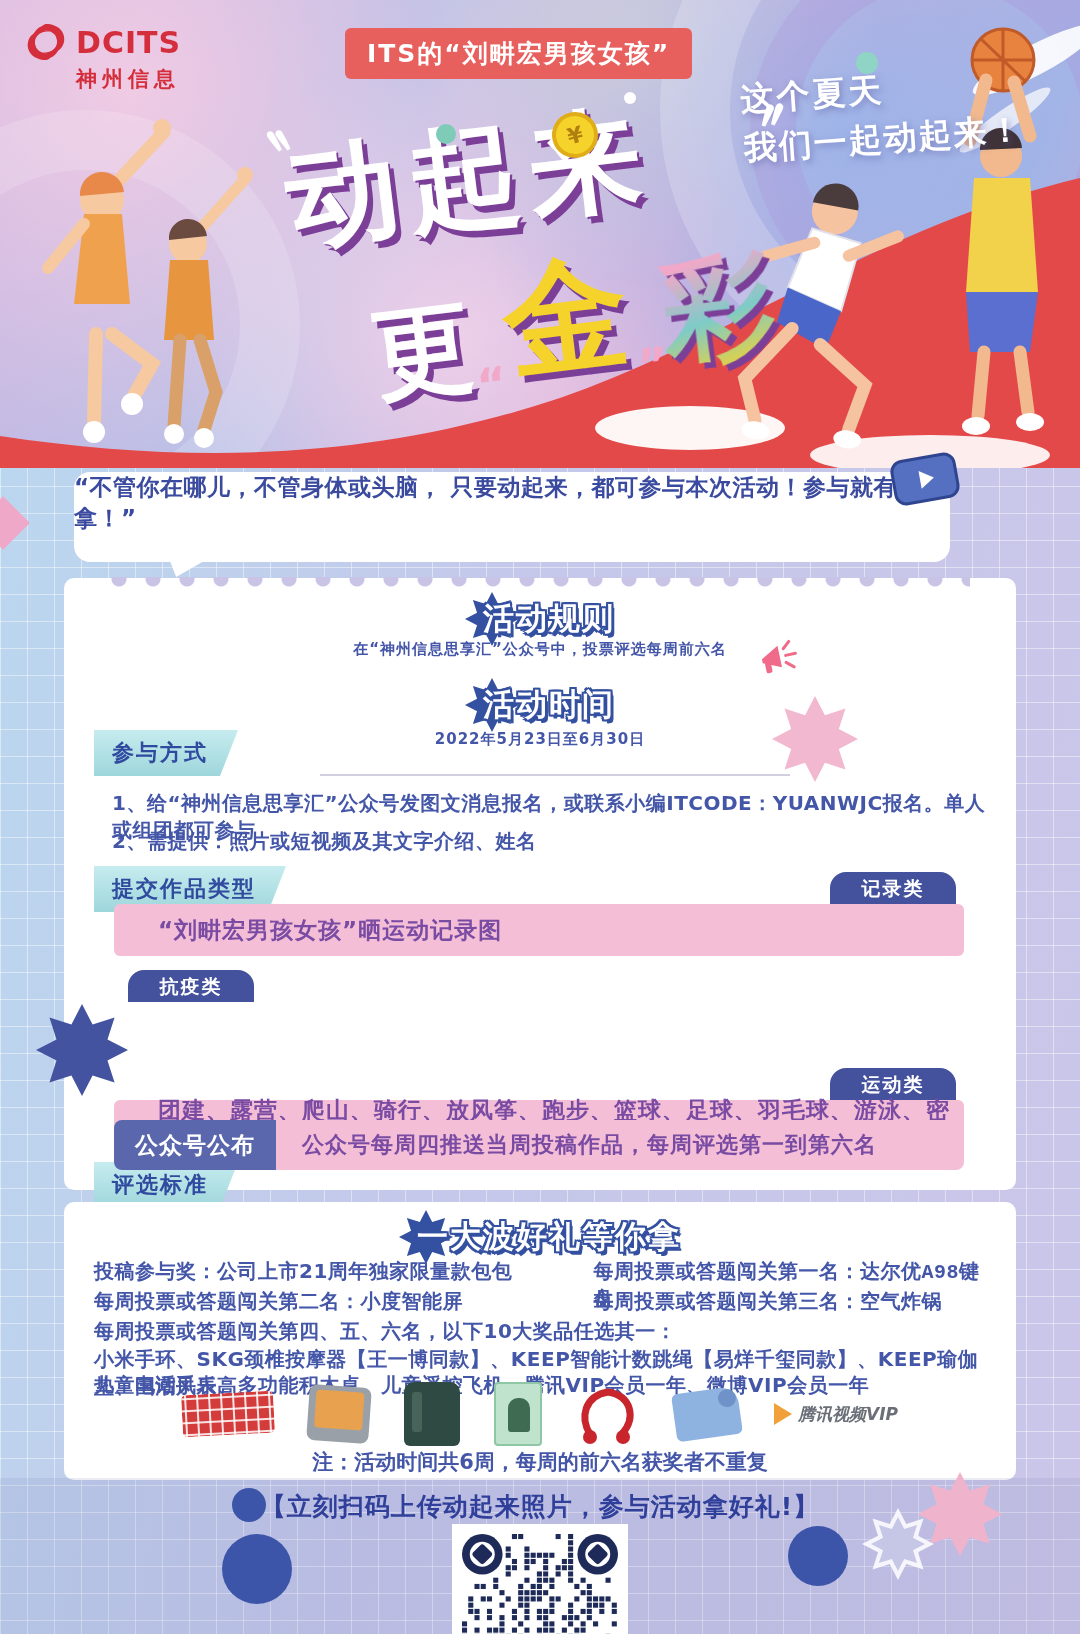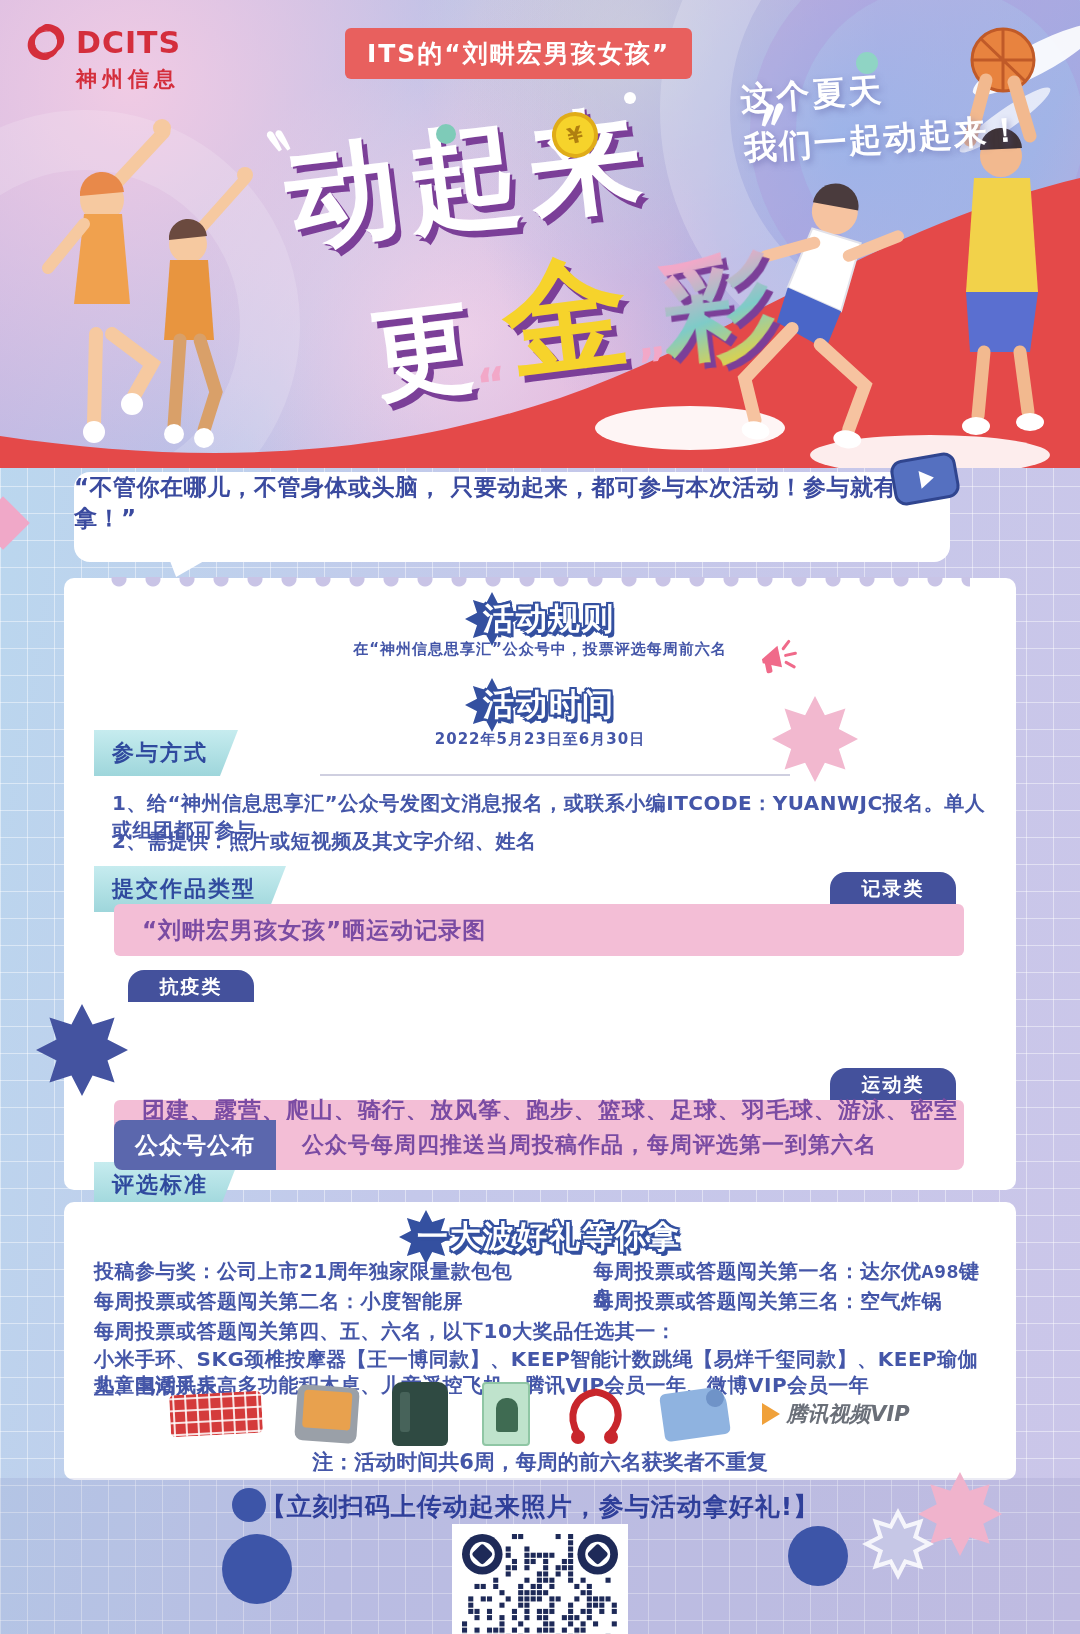--- a/index.html
+++ b/index.html
@@ -94,21 +94,21 @@
   .teal-tab { position:absolute; background:linear-gradient(180deg,#c6ecef,#9ed6db);
     color:#2f4a9e; font-size:22px; font-weight:bold; letter-spacing:2px;
     padding:8px 30px 8px 18px; clip-path:polygon(0 0,100% 0,calc(100% - 18px) 100%,0 100%); }
   .num-item { position:absolute; left:48px; width:880px; font-size:20px; font-weight:bold;
     color:#4456a8; letter-spacing:.5px; }
   .cat-tab { position:absolute; background:#44519c; color:#fff; font-size:19px; font-weight:bold;
     letter-spacing:2px; height:32px; line-height:32px; text-align:center;
     border-radius:16px 16px 0 0; width:126px; }
   .pink-bar { position:absolute; left:50px; right:52px; height:52px; background:#f3bed6;
     border-radius:6px; display:flex; align-items:center; }
-  .pink-bar span { font-size:23px; font-weight:bold; color:#7a4ba3; letter-spacing:1px; padding-left:28px; }
+  .pink-bar span { font-size:23px; font-weight:bold; color:#7a4ba3; letter-spacing:1px; padding-left:44px; }
   .crit-row { position:absolute; left:50px; right:52px; height:50px; display:flex; }
   .crit-box { width:162px; background:#5b67ad; border-radius:8px 0 0 8px; color:#fff; font-size:23px;
     font-weight:bold; display:flex; align-items:center; justify-content:center; letter-spacing:1px; }
   .crit-bar { flex:1; background:#f3bed6; border-radius:0 8px 8px 0; display:flex; align-items:center; }
   .crit-bar span { font-size:22px; font-weight:bold; color:#7a4ba3; padding-left:26px; letter-spacing:1px; }
 
   .mega { position:absolute; left:694px; top:62px; transform:rotate(-12deg); }
   .deco-star { position:absolute; }
 
   
@@ -130,21 +130,21 @@
   .disp { width:62px; height:56px; background:#9aa0a8; border-radius:8px; transform:rotate(4deg);
     position:relative; }
   .disp i { position:absolute; inset:5px 7px 13px 7px; background:#e8a14e; border-radius:4px; display:block; }
   .fryer { width:56px; height:64px; background:#2f4a42; border-radius:10px 10px 6px 6px; position:relative; }
   .fryer i { position:absolute; left:8px; top:10px; width:10px; height:40px; background:#47635a; border-radius:3px; display:block; }
   .kcard { width:48px; height:64px; background:#bfe3cc; border:2px solid #8fc6a4; border-radius:4px; position:relative; }
   .kcard i { position:absolute; left:12px; top:14px; width:22px; height:34px; background:#3f6b52; border-radius:10px 10px 3px 3px; display:block; }
   .mat { width:66px; height:48px; background:#8fb3e0; border-radius:6px 18px 6px 6px;
     transform:rotate(-8deg); position:relative; }
   .mat i { position:absolute; right:2px; top:2px; width:18px; height:18px; background:#6f93c8; border-radius:50%; display:block; }
-  .tvip { display:flex; align-items:center; gap:6px; font-size:21px; font-weight:bold; color:#6a6f78; font-style:italic; }
+  .tvip { display:flex; align-items:center; gap:6px; font-size:17px; font-weight:bold; color:#6a6f78; font-style:italic; }
   .tvip .tri2 { width:0; height:0; border-left:18px solid #f0a13a; border-top:11px solid transparent; border-bottom:11px solid transparent; }
 
   
   .footer-band { position:absolute; left:0; top:1478px; width:1080px; height:156px;
     background:rgba(130,130,185,.16); }
   .cta { position:absolute; left:0; top:1490px; width:100%; text-align:center;
     font-size:25px; font-weight:bold; color:#2f3f9a; letter-spacing:1px; }
   .qr { position:absolute; left:452px; top:1524px; width:176px; height:120px; background:#fff; padding:10px; }
   .circle-deco { position:absolute; border-radius:50%; background:#3d55a8; }
   .star-outline { position:absolute; }

